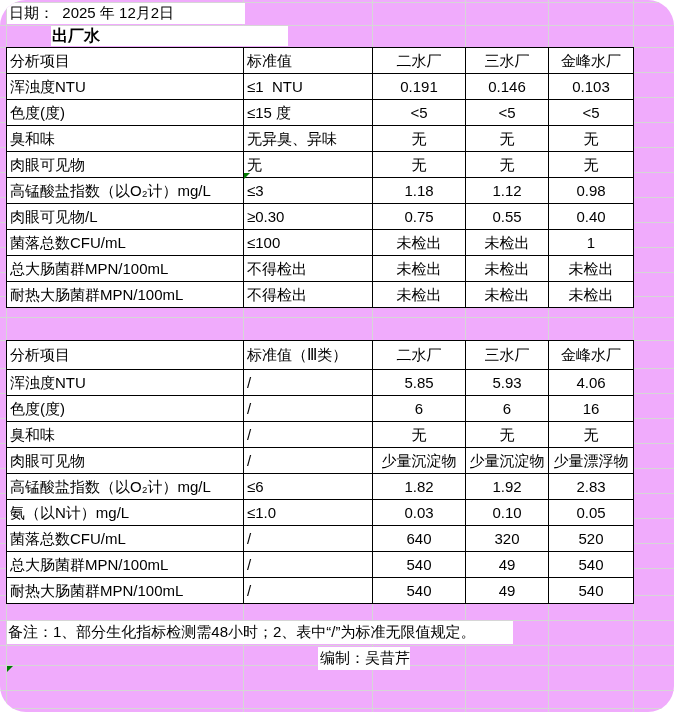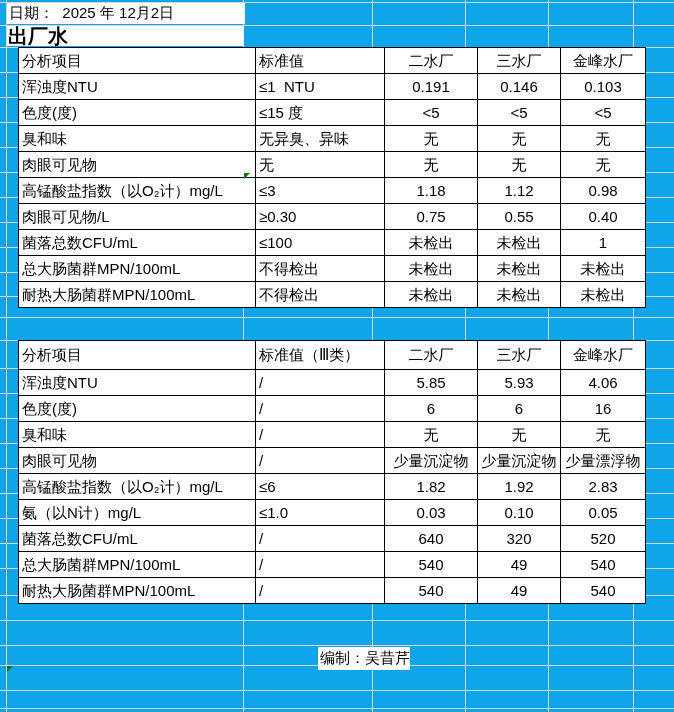--- a/index.html
+++ b/index.html
@@ -1,44 +1,44 @@
 <!DOCTYPE html>
 <html><head>
 <meta charset="utf-8">
 <style>
   html,body{margin:0;padding:0;background:#fff;}
   .sheet{
-    position:relative;width:674px;height:712px;background:#0ea5e9;
+    position:relative;width:674px;height:712px;background:#f0abfc;
     font-family:"Liberation Sans","DejaVu Sans",sans-serif;
-    font-size:15px;color:#000;overflow:hidden;
+    font-size:15px;color:#000;overflow:hidden;border-radius:26px;
   }
   .gl-h{position:absolute;left:0;width:674px;height:1px;background:#d6d6d6;z-index:1;}
   .gl-v{position:absolute;top:0;width:1px;height:712px;background:#d6d6d6;z-index:1;}
 
   .xtable{
-    position:absolute;left:18px;z-index:2;background:#fff;
+    position:absolute;left:6px;z-index:2;background:#fff;
     border-collapse:collapse;table-layout:fixed;
   }
   .xtable th,.xtable td{
     border:1px solid #000;font-weight:normal;padding:0;
     white-space:pre;overflow:hidden;height:25px;line-height:25px;
     font-size:15px;
   }
   .xtable th:nth-child(1),.xtable td:nth-child(1),
   .xtable th:nth-child(2),.xtable td:nth-child(2){text-align:left;padding-left:3px;}
   .xtable th:nth-child(3),.xtable td:nth-child(3),
   .xtable th:nth-child(4),.xtable td:nth-child(4),
   .xtable th:nth-child(5),.xtable td:nth-child(5){text-align:center;}
   #table2 tr:first-child th{height:28px;line-height:28px;}
 
   .cover{
     position:absolute;background:#fff;z-index:2;display:flex;align-items:center;
     white-space:pre;overflow:visible;
   }
-  .bold{font-weight:bold;font-size:20px;}
+  .bold{font-weight:bold;font-size:16px;margin-left:44px;}
   .flag{
     position:absolute;width:0;height:0;z-index:4;
     border-top:6px solid #007b00;border-right:6px solid transparent;
   }
 </style>
 </head>
 <body>
 
 <div class="sheet">
 
@@ -245,17 +245,18 @@
         <tr>
           <td>耐热大肠菌群MPN/100mL</td>
           <td>/</td>
           <td>540</td>
           <td>49</td>
           <td>540</td>
         </tr>
       </tbody>
   </table>
 
+  <div class="cover" style="left:7px;top:621px;width:505px;height:23px;padding-left:1px;">备注：1、部分生化指标检测需48小时；2、表中“/”为标准无限值规定。</div>
 
   <div class="flag" style="left:7px;top:666px;"></div>
   <div class="cover" style="left:318px;top:647px;height:23px;padding-left:2px;">编制：吴昔芹</div>
 
 </div>
 
 </body></html>

